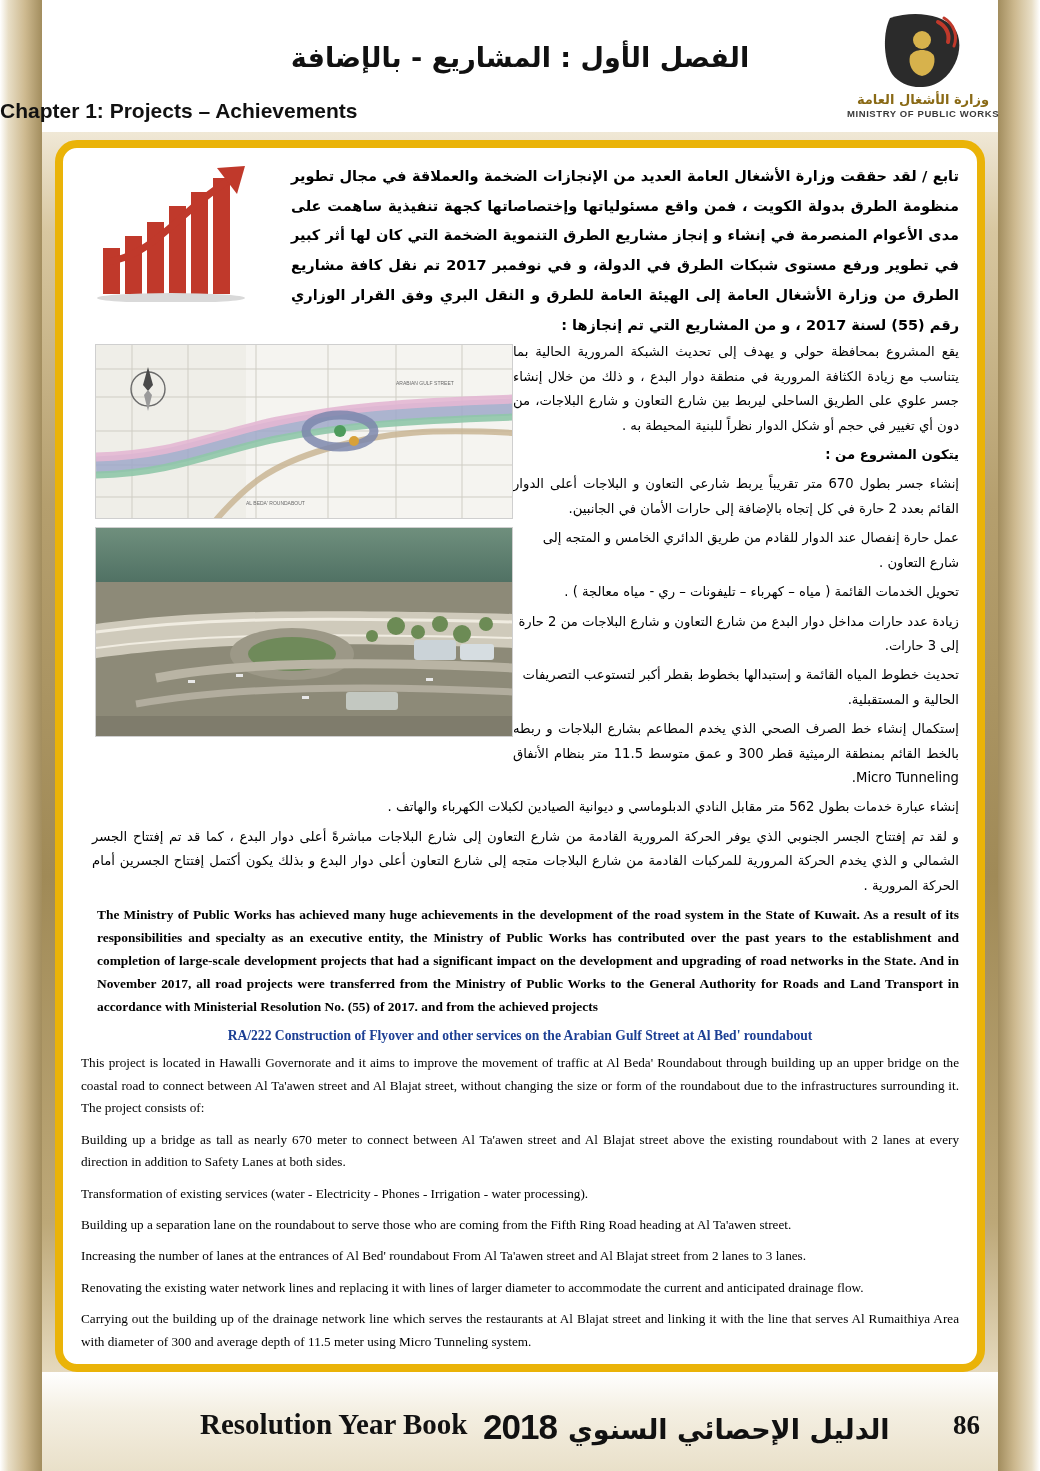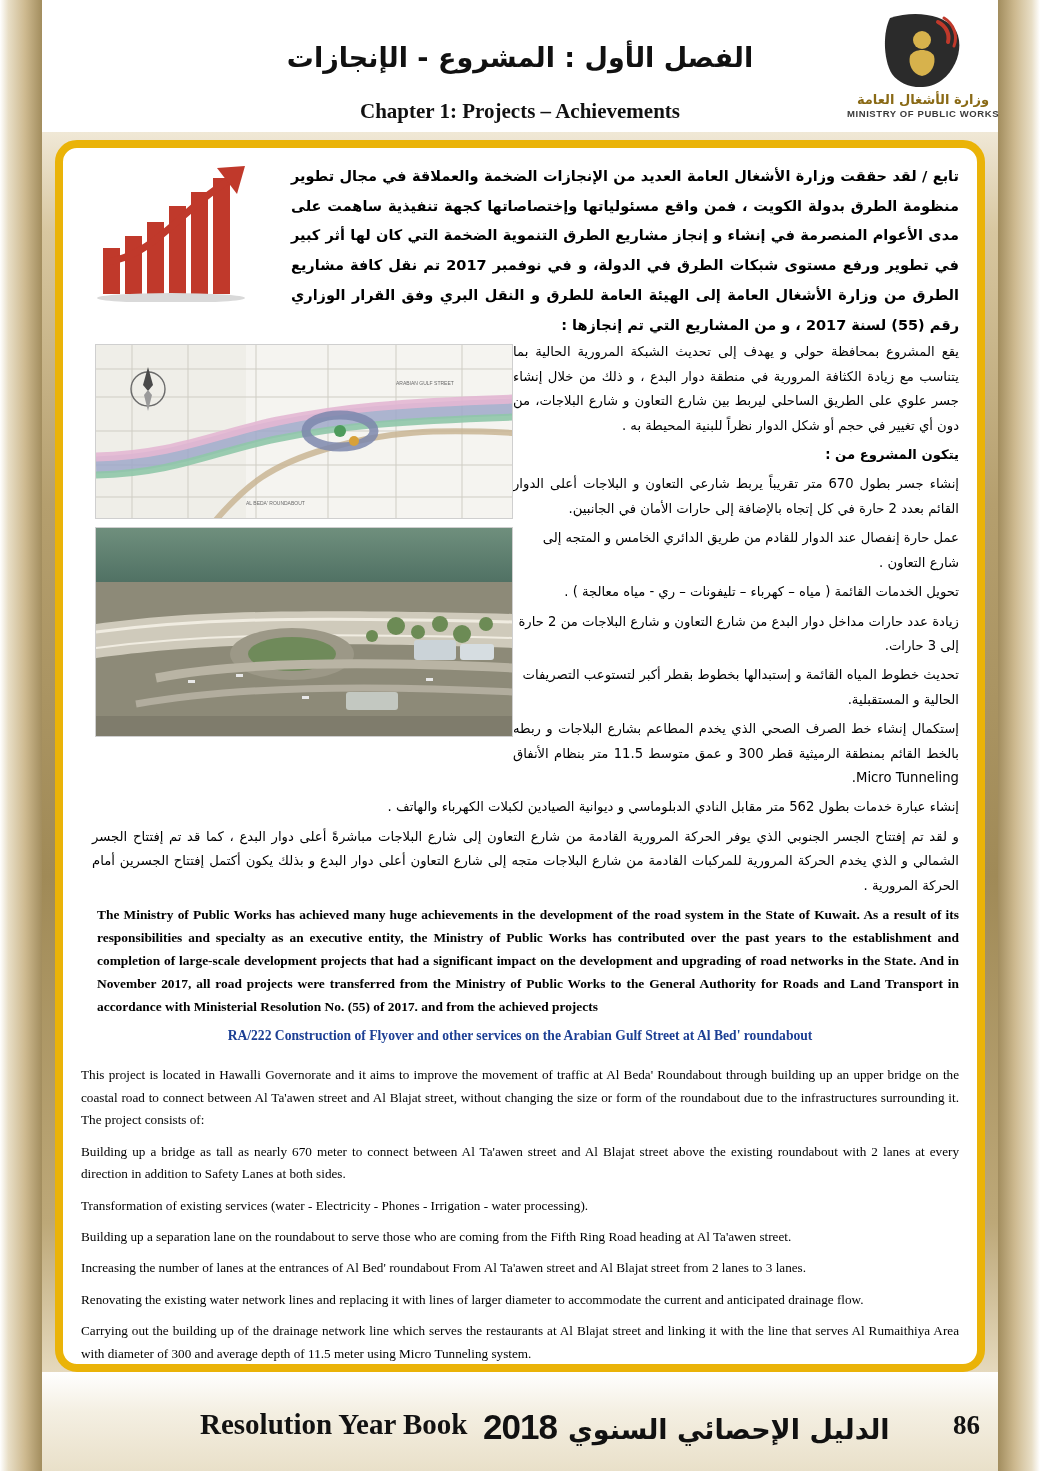--- a/index.html
+++ b/index.html
@@ -71,25 +71,24 @@
     font-weight: bold;
     color: #111;
     letter-spacing: 1px;
     direction: rtl;
     font-family: "DejaVu Sans", sans-serif;
   }
   .hdr-english {
     position: absolute;
     left: 0; right: 0;
     top: 99px;
-    text-align: center;
     font-size: 21px;
     font-weight: bold;
     color: #111;
-    font-family: Liberation Serif, serif;
+    font-family: Liberation Sans, sans-serif;
   }
   .logo {
     position: absolute;
     right: 22px;
     top: 10px;
     width: 190px;
     height: 118px;
     text-align: center;
   }
   .logo-mark {
@@ -209,21 +208,21 @@
     margin: 0 0 4px 16px;
     font-size: 13.4px;
     font-weight: bold;
     line-height: 1.72;
   }
   .en-subtitle {
     text-align: center;
     color: #1c3f94;
     font-weight: bold;
     font-size: 13.6px;
-    margin: 10px 0 20px;
+    margin: 10px 0 8px;
   }
   .en-body p {
     margin: 0 0 9px 0;
     font-size: 13.2px;
     line-height: 1.70;
   }
 
   
   .footer {
     position: absolute;
@@ -274,21 +273,21 @@
 <body>
 
 <div class="page">
   <div class="top-strip"></div>
   <div class="mid-strip"></div>
   <div class="bottom-strip"></div>
   <div class="left-band"></div>
   <div class="right-band"></div>
 
   <div class="header">
-    <div class="hdr-arabic">الفصل الأول : المشروع - الإنجازات</div>
+    <div class="hdr-arabic">الفصل الأول : المشاريع - بالإضافة</div>
     <div class="hdr-english">Chapter 1: Projects – Achievements</div>
 
     <div class="logo">
       <div class="logo-mark">
         <svg viewBox="0 0 86 78" width="86" height="78">
           <path d="M10 6 C 34 -2, 62 2, 74 16 C 84 28, 80 54, 62 68 C 46 80, 22 76, 12 62 C 4 50, 2 22, 10 6 Z" fill="#2b2b2b"></path>
           <circle cx="42" cy="28" r="9" fill="#d7b24c"></circle>
           <path d="M30 44 C 34 36, 50 36, 54 44 C 56 52, 52 62, 42 64 C 32 62, 28 52, 30 44 Z" fill="#d7b24c"></path>
           <path d="M58 10 C 66 14, 70 22, 68 30" stroke="#c0392b" stroke-width="4" fill="none" stroke-linecap="round"></path>
           <path d="M64 6 C 74 12, 78 24, 74 34" stroke="#c0392b" stroke-width="3" fill="none" stroke-linecap="round"></path>

